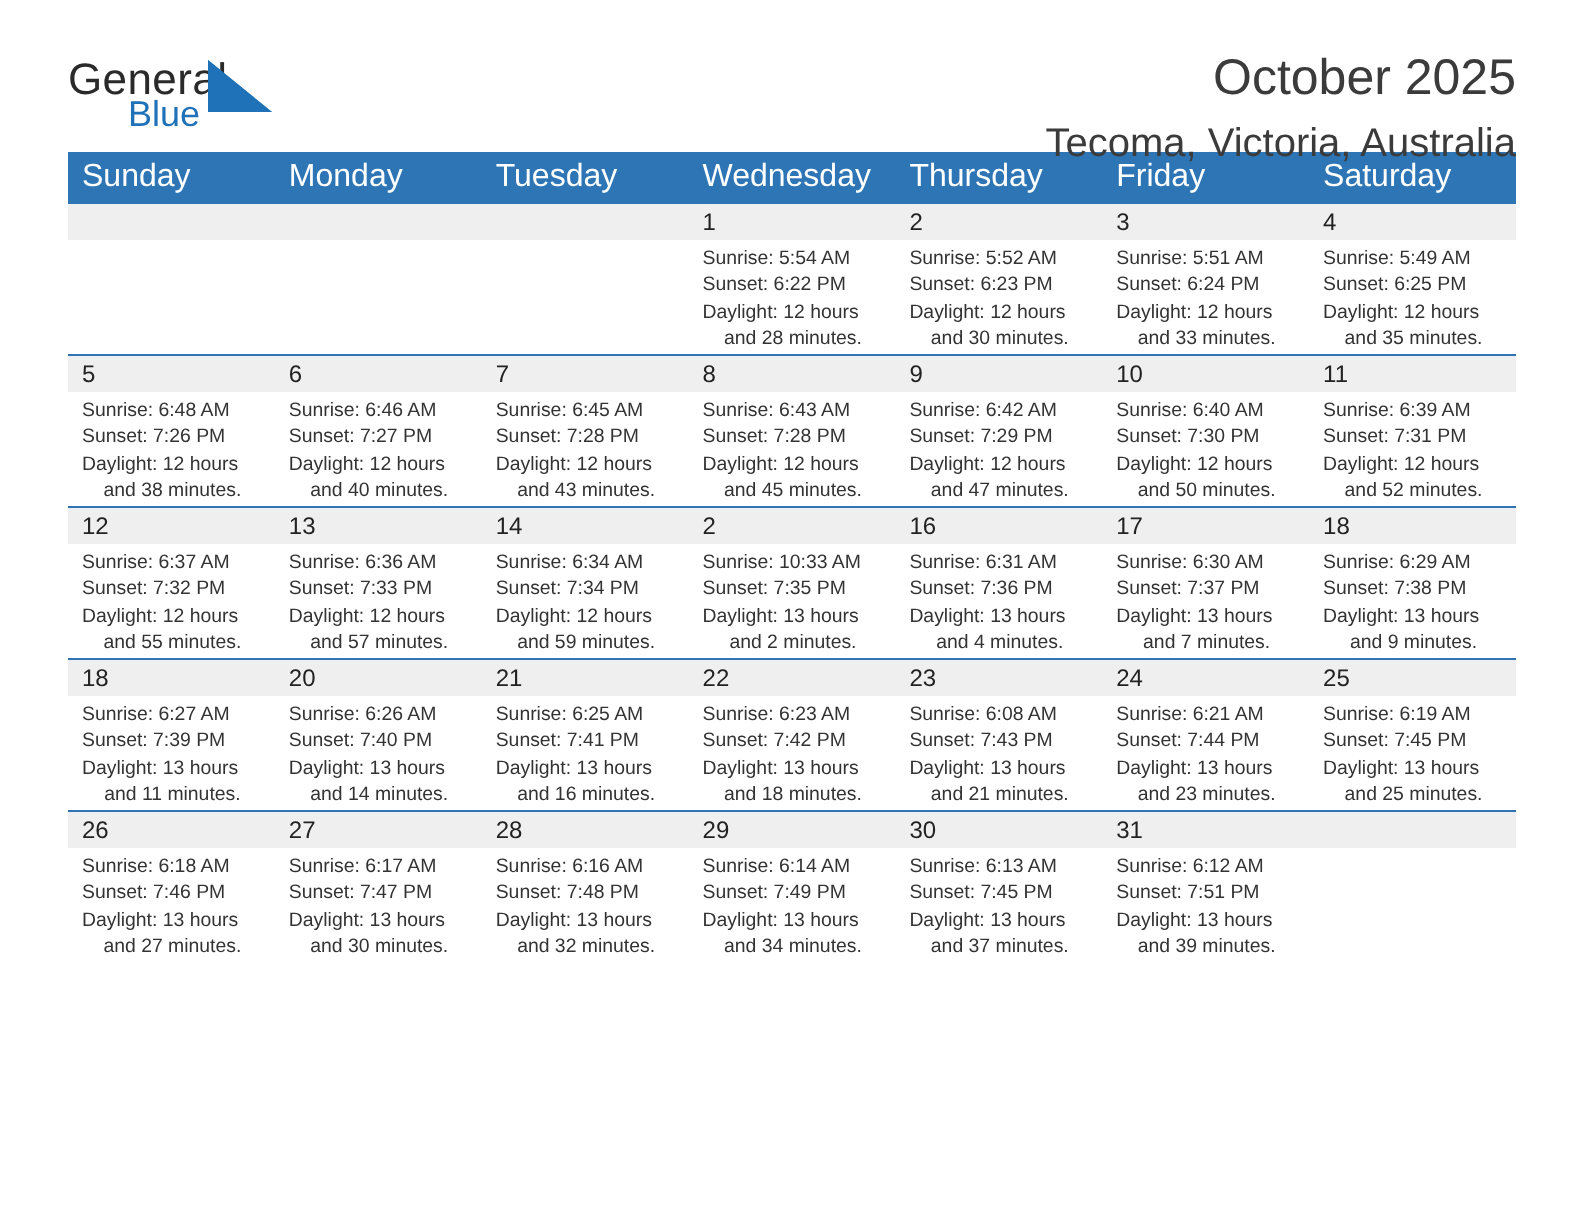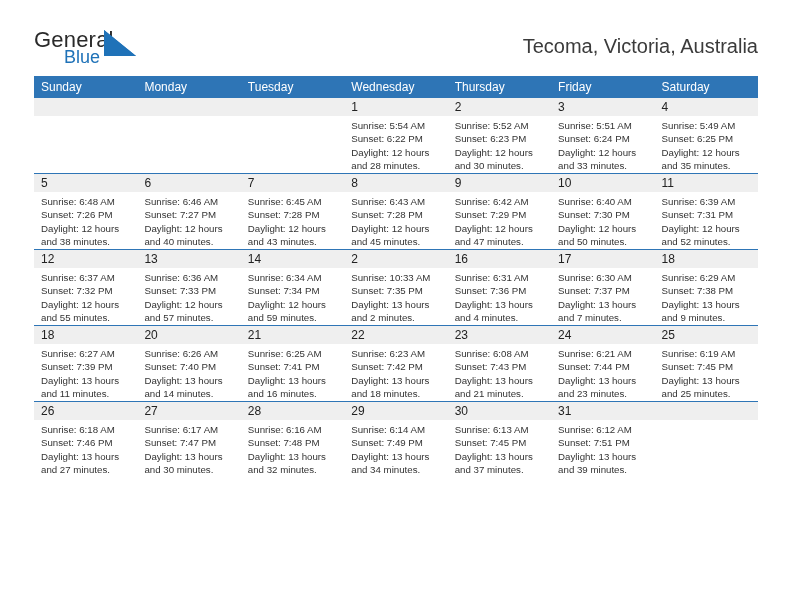--- a/index.html
+++ b/index.html
@@ -86,21 +86,21 @@
   .calendar {
     width: 724px;
     border-collapse: collapse;
     table-layout: fixed;
     margin-top: 4px;
   }
   .calendar th {
     background: #2e75b6;
     color: #ffffff;
     font-weight: normal;
-    font-size: 12px;
+    font-size: 16px;
     text-align: left;
     padding: 4px 0 4px 7px;
     height: 13px;
     border: none;
   }
   .calendar td {
     vertical-align: top;
     padding: 0;
     border: none;
     border-top: 1.4px solid #2e75b6;
@@ -121,21 +121,21 @@
   .daynum.empty {
     color: transparent;
   }
   .info {
     padding: 3px 6px 0 7px;
     font-size: 9.7px;
     line-height: 13.3px;
     color: #333333;
   }
   .info div { white-space: nowrap; }
-  .info .dl2 { white-space: nowrap; }
+  .info .dl2 { white-space: nowrap; text-align: center; }
   .cell-empty .info { visibility: hidden; }
 </style>
 </head>
 <body>
 
 <div class="page">
 
   <div class="masthead">
 
     <div class="brand">
@@ -143,20 +143,21 @@
       <span class="brand-triangle">
         <svg width="32" height="26" viewBox="0 0 32 26" xmlns="http://www.w3.org/2000/svg">
           <polygon points="0,0 0,26 32,26" fill="#1f72b8" transform="translate(0,0) scale(1,1)"></polygon>
           <polygon points="0,0 32,26 0,26" fill="#1f72b8"></polygon>
         </svg>
       </span>
       <span class="brand-blue">Blue</span>
     </div>
 
     <div class="title-block">
+      <div class="cal-title">October 2025</div>
       <div class="cal-subtitle">Tecoma, Victoria, Australia</div>
     </div>
 
   </div>
 
   <table class="calendar">
     <thead>
       <tr>
         <th>Sunday</th>
         <th>Monday</th>

